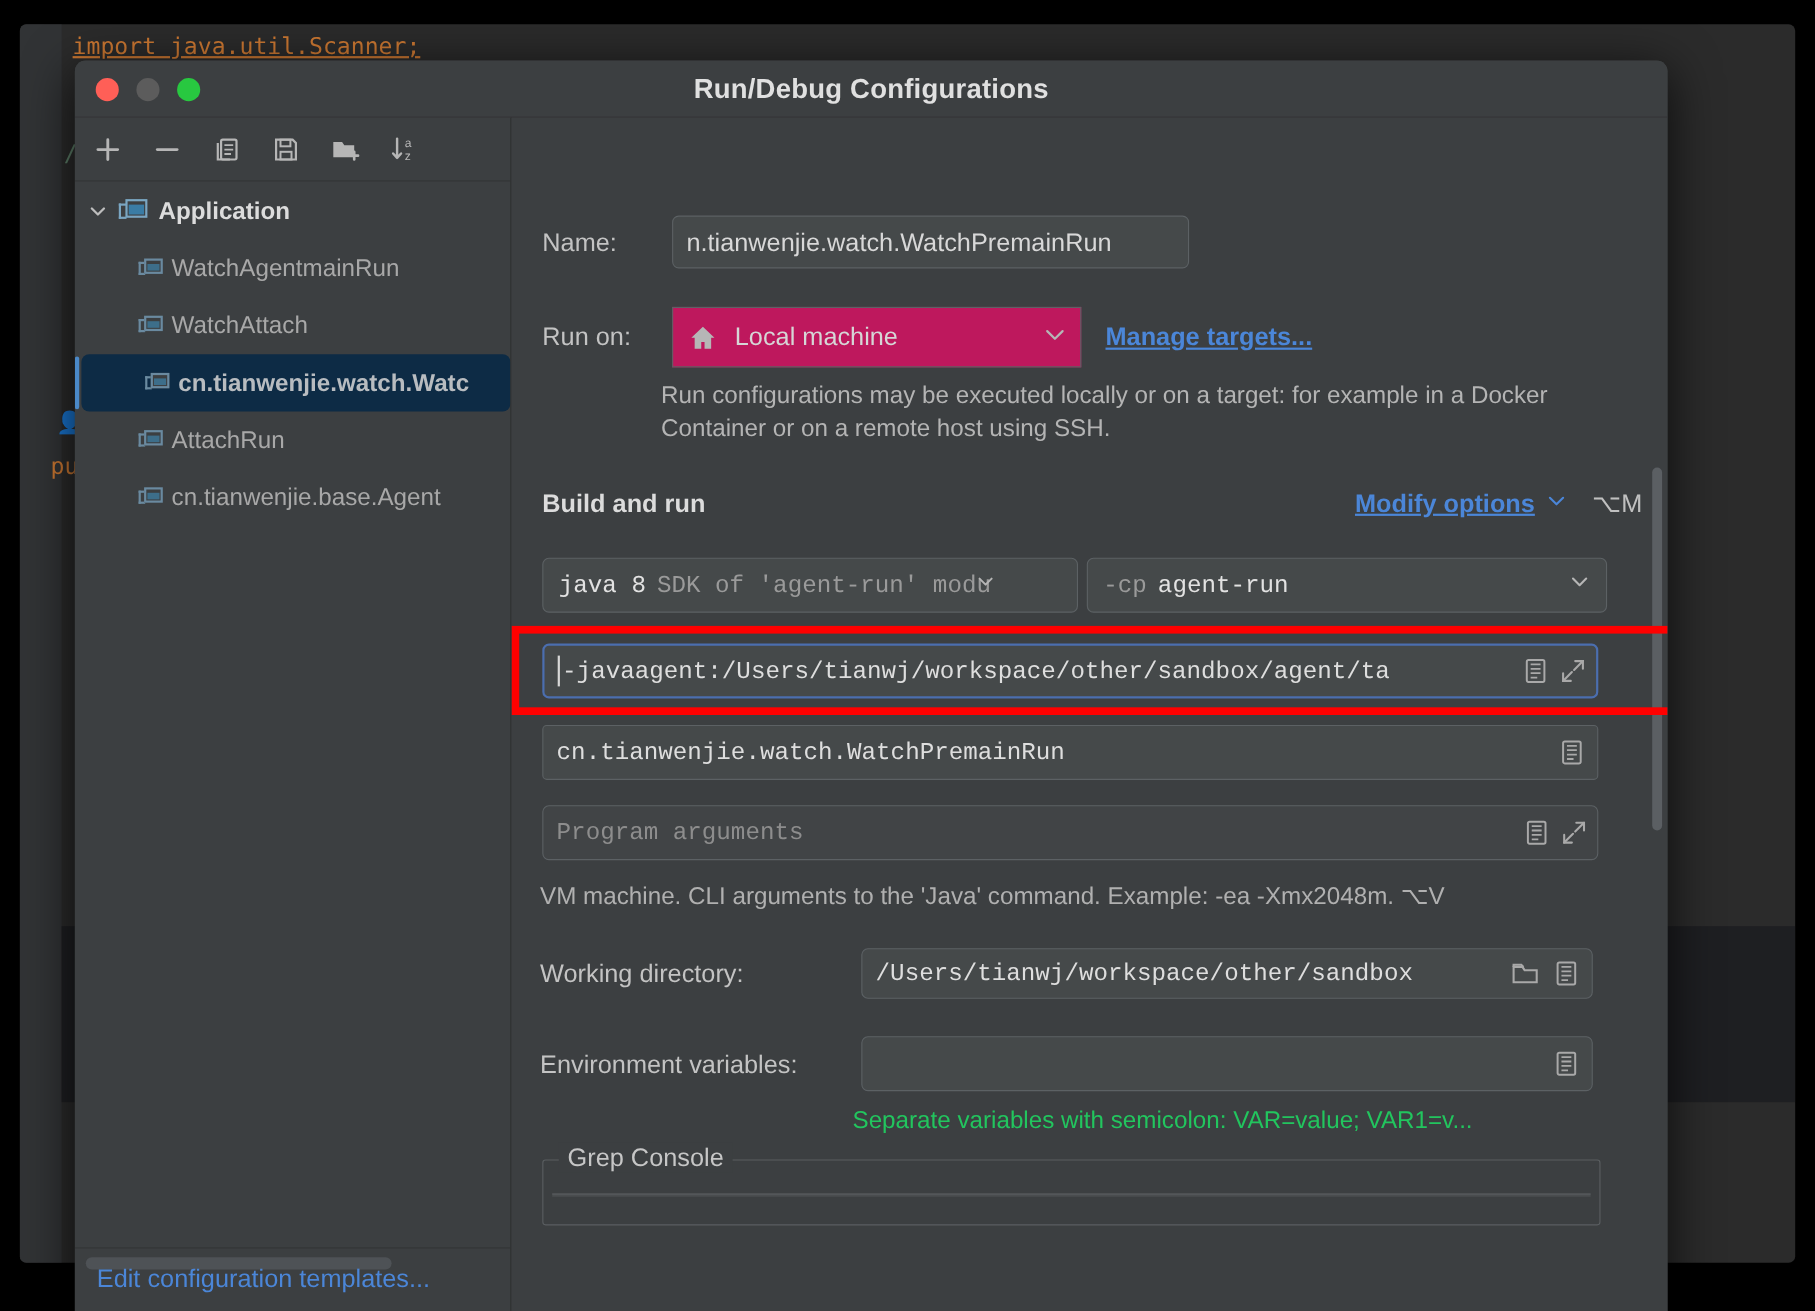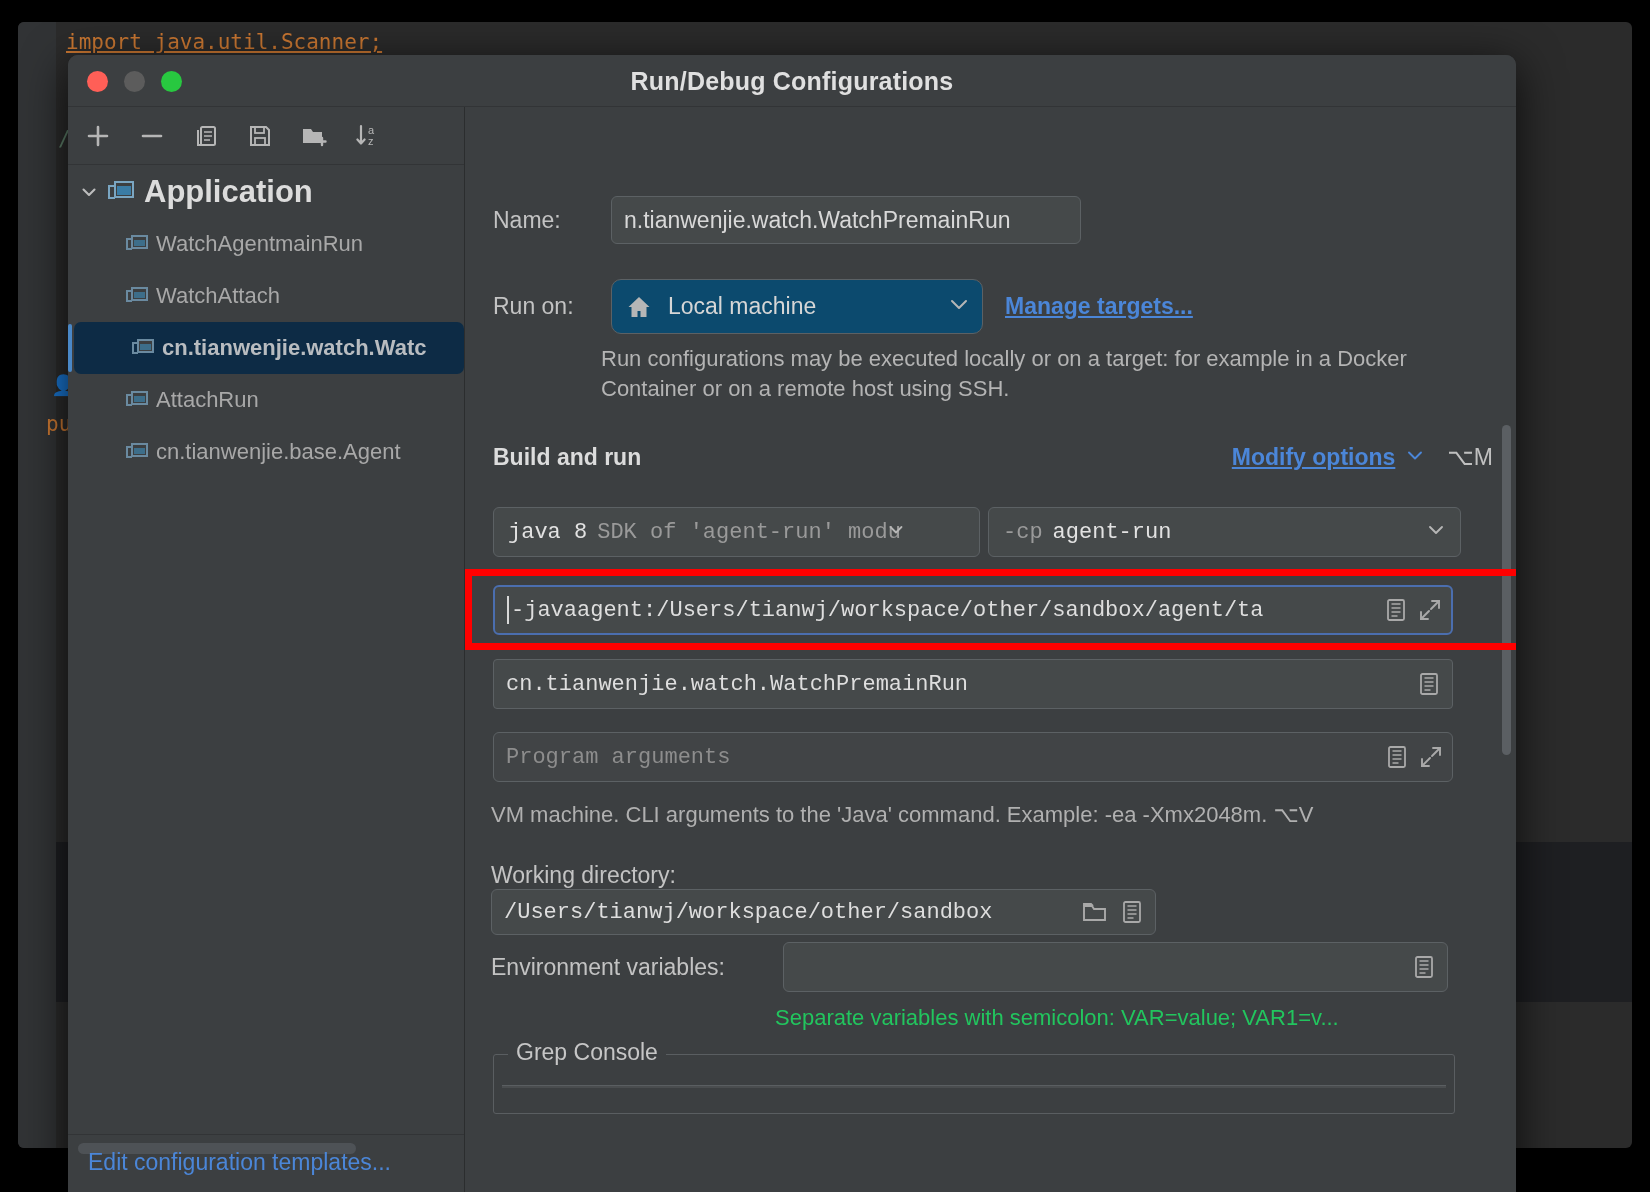--- a/index.html
+++ b/index.html
@@ -144,21 +144,21 @@
     padding-left: 12px;
     gap: 10px;
   }
   .chevron {
     width: 18px; height: 18px;
     color: #bdbdbd;
     display: flex; align-items: center; justify-content: center;
   }
   .group-label {
     color: #dcdcdc;
-    font-size: 31px;
+    font-size: 22px;
     font-weight: bold;
     white-space: nowrap;
   }
   .tree-item {
     display: flex;
     align-items: center;
     height: 52px;
     padding-left: 58px;
     gap: 8px;
     position: relative;
@@ -291,23 +291,23 @@
   
   #runon-row {
     position: absolute;
     left: 28px; top: 172px;
     display: flex;
     align-items: center;
   }
   #runon-label { width: 118px; }
   #runon-combo {
     width: 372px; height: 55px;
-    background: #0c4a6e;
+    background: #be185d;
     border: 1px solid #5c6164;
-    border-radius: 10px;
+    border-radius: 0;
     display: flex;
     align-items: center;
     padding: 0 12px 0 14px;
     gap: 16px;
   }
   #runon-combo .home { color: #b6b6b6; width: 26px; height: 26px; flex: none; }
   #runon-value { color: #d6d6d6; font-size: 23px; flex: 1; white-space: nowrap; }
   .caret { color: #b6b6b6; font-size: 20px; }
   #manage-targets {
     margin-left: 22px;
@@ -468,21 +468,21 @@
     color: #b0b0b0;
     font-size: 22px;
     white-space: nowrap;
   }
 
   
   #wd-row {
     position: absolute;
     left: 26px; top: 755px;
     display: flex;
-    flex-direction: column;
+    align-items: center;
   }
   #wd-label { width: 292px; }
   #wd-field {
     width: 665px; height: 46px;
     background: #45494a;
     border: 1px solid #5c6164;
     border-radius: 6px;
     display: flex;
     align-items: center;
     padding: 0 10px 0 12px;

